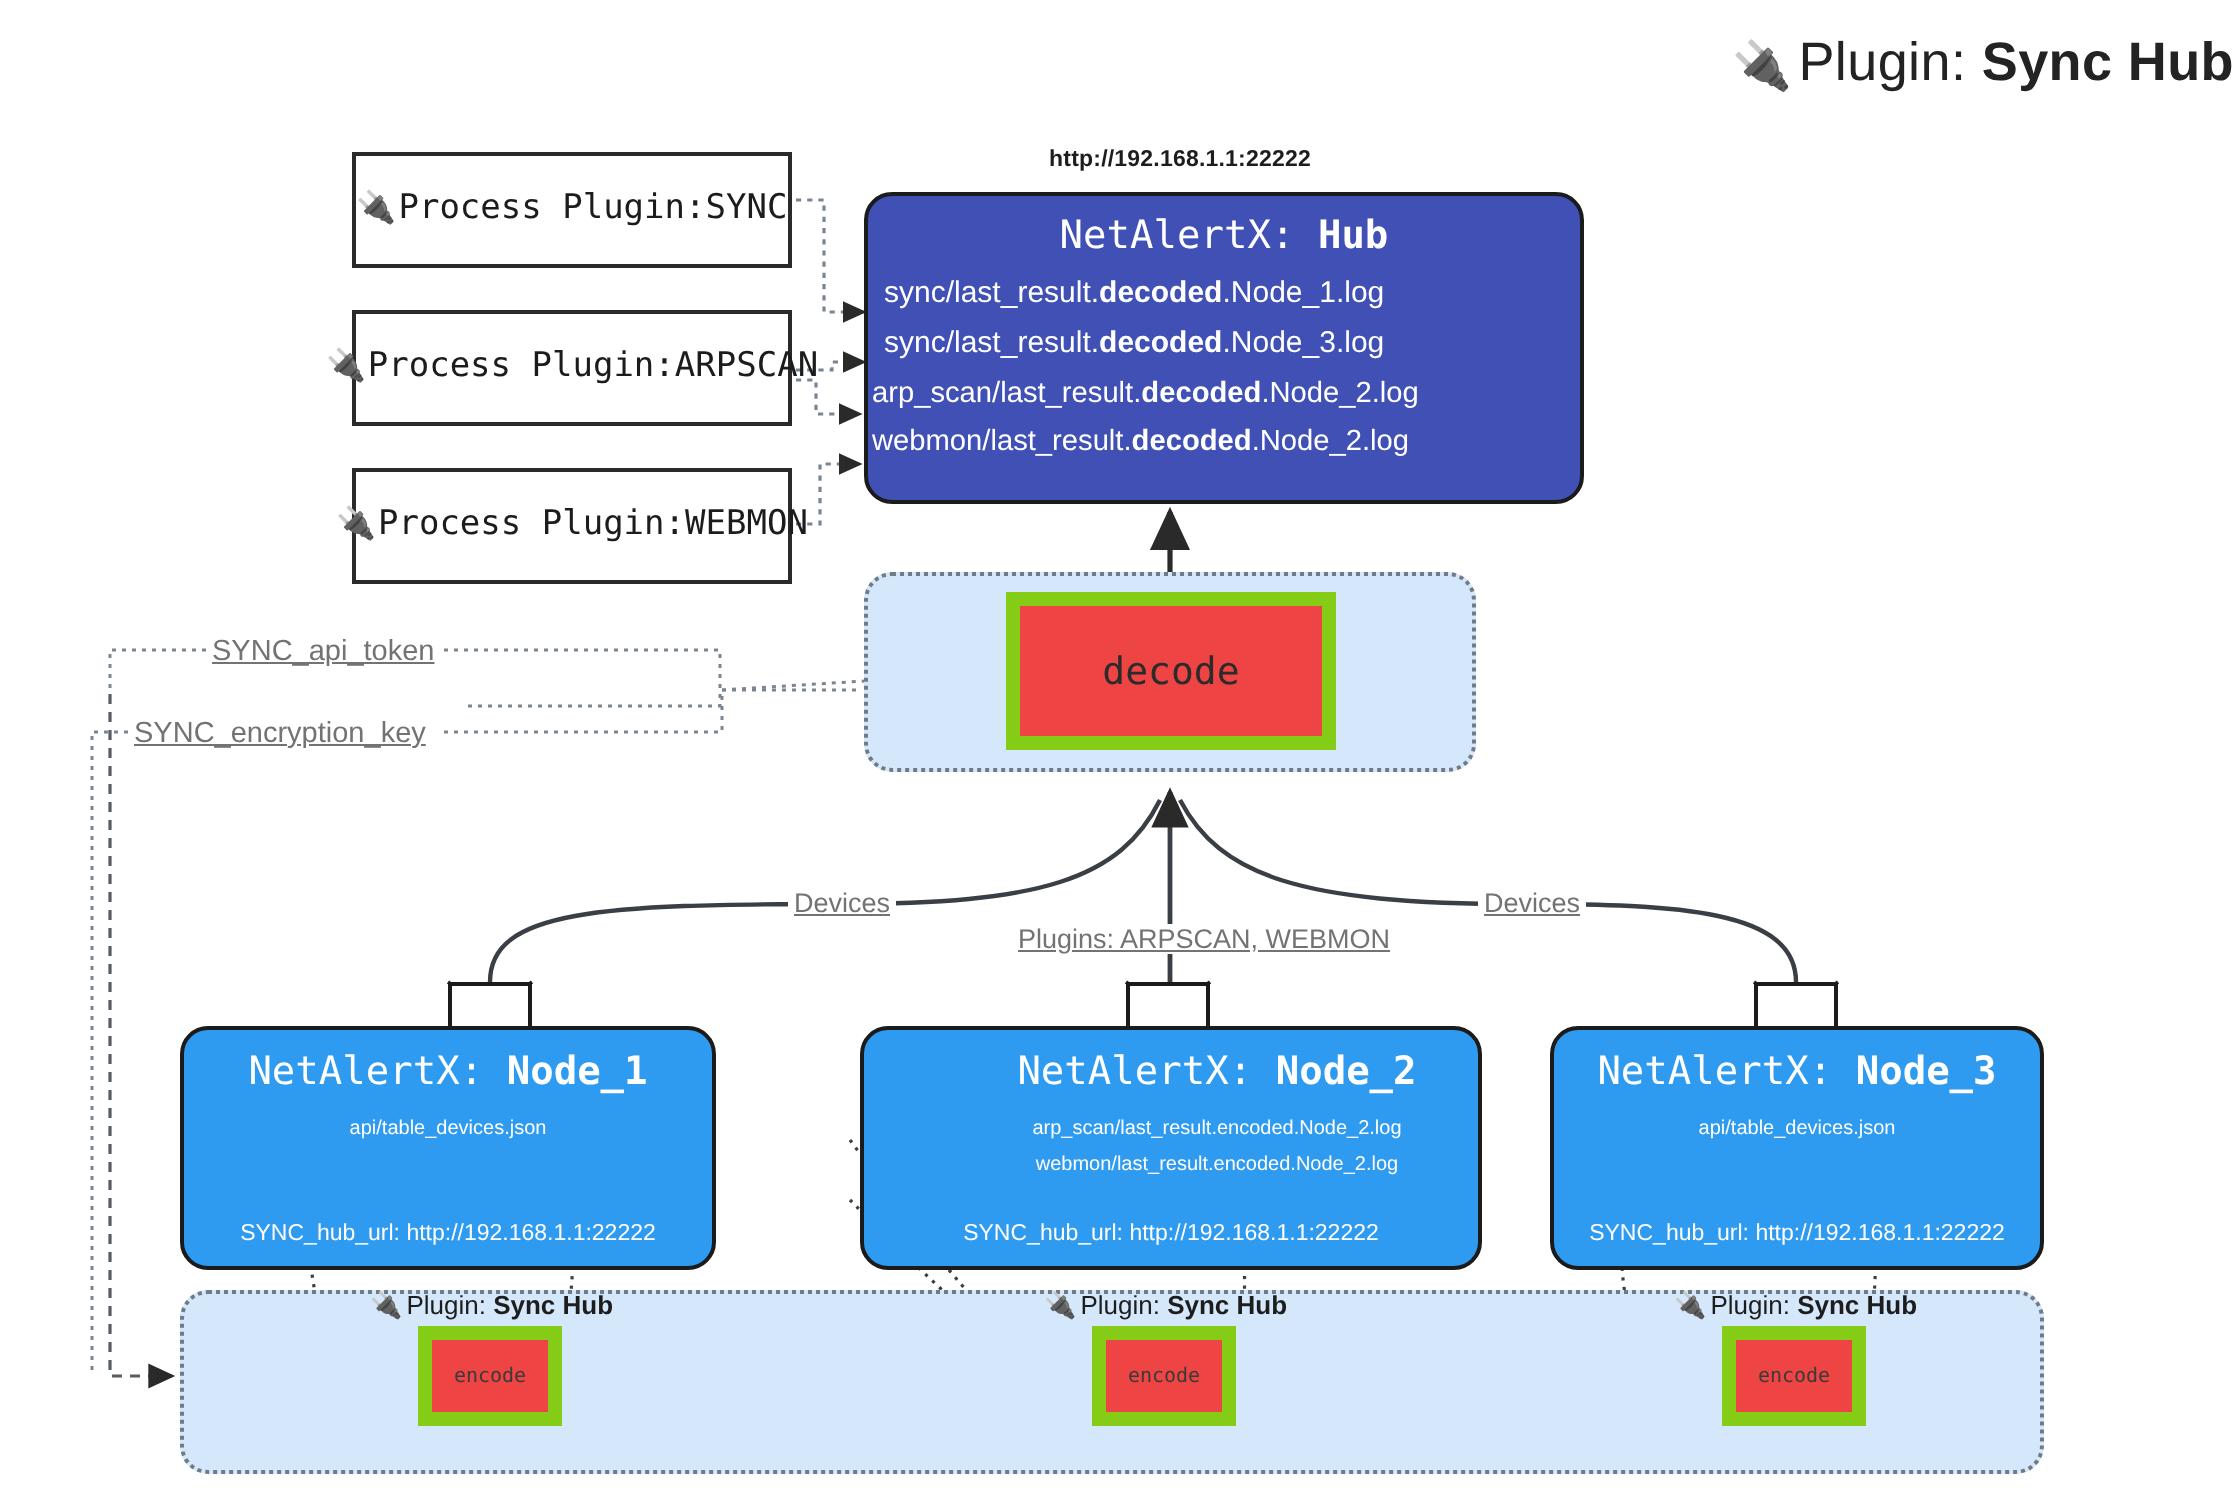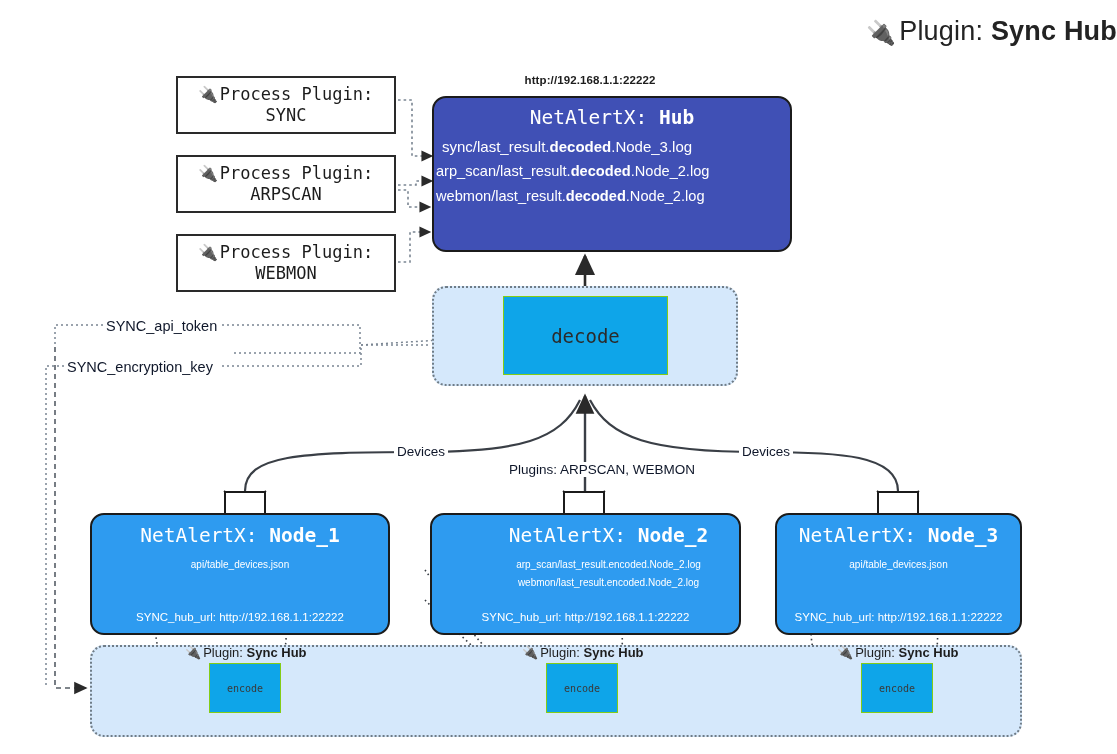--- a/index.html
+++ b/index.html
@@ -25,21 +25,21 @@
   .title b { font-weight: bold; }
 
   
   .proc-box {
     position: absolute;
     width: 220px; height: 58px;
     background: #ffffff;
     border: 2px solid #2a2a2a;
     font-family: "DejaVu Sans Mono", monospace;
     font-size: 17px; color: #1c1c1c;
-    display: flex; flex-direction: column;
+    display: flex; flex-direction: row;
     align-items: center; justify-content: center;
     line-height: 1.25;
   }
   .proc-box .l1 { white-space: nowrap; }
   .proc-box .l1 .plug { font-family: "DejaVu Sans", sans-serif; font-size: 16px; margin-right: 1px; }
   .proc-box .l2 { white-space: nowrap; }
   #proc-sync    { left: 176px; top: 76px; }
   #proc-arpscan { left: 176px; top: 155px; }
   #proc-webmon  { left: 176px; top: 234px; }
 
@@ -78,22 +78,22 @@
     background: #d5e8fb;
     border: 2px dotted #6f7c87;
     border-radius: 14px;
   }
   #zone-decode { left: 432px; top: 286px; width: 306px; height: 100px; }
   #zone-bottom { left: 90px; top: 645px; width: 932px; height: 92px; }
 
   
   .code-box {
     position: absolute;
-    background: #0ea5e9;
-    border: 1px solid #84cc16;
+    background: #ef4444;
+    border: 7px solid #84cc16;
     display: flex; align-items: center; justify-content: center;
     color: #3a3a3a;
     font-family: "DejaVu Sans Mono", monospace;
   }
   #decode-box { left: 503px; top: 296px; width: 165px; height: 79px; font-size: 19px; color: #2b2b2b; }
   .enc-box { width: 72px; height: 50px; font-size: 10px; top: 663px; }
   #encode-1 { left: 209px; }
   #encode-2 { left: 546px; }
   #encode-3 { left: 861px; }
 
@@ -123,37 +123,37 @@
   }
   .node .node-title b { font-weight: bold; }
   .node .node-lines {
     margin-top: 10px; display: flex; flex-direction: column; align-items: center; gap: 3px;
   }
   .node .node-line { font-size: 10px; white-space: nowrap; line-height: 1.5; }
   .node .node-foot {
     position: absolute; left: 0; right: 0; bottom: 10px;
     text-align: center; font-size: 11.5px; white-space: nowrap;
   }
-  #node1 { left: 90px; top: 513px; width: 300px; height: 122px; }
+  #node1 { left: 90px; top: 513px; width: 268px; height: 122px; }
   #node2 { left: 430px; top: 513px; width: 311px; height: 122px; padding-left: 46px; }
   #node3 { left: 775px; top: 513px; width: 247px; height: 122px; }
 
   
   .env {
     position: absolute; width: 42px; height: 32px;
     background: #ffffff; border: 2px solid #1b1b1b;
   }
   #env1 { left: 224px; top: 491px; }
   #env2 { left: 563px; top: 491px; }
   #env3 { left: 877px; top: 491px; }
 
   
   .edge-label {
-    position: absolute; font-size: 13.5px; color: #0f172a;
-    background: #ffffff; padding: 0 3px; white-space: nowrap;
+    position: absolute; font-size: 13.5px; color: #737373;
+    background: #ffffff; padding: 0 3px; white-space: nowrap; text-decoration: underline;
   }
   #lbl-devices-left  { left: 394px; top: 444px; }
   #lbl-devices-right { left: 739px; top: 444px; }
   #lbl-plugins-mid   { left: 506px; top: 462px; }
   #lbl-api-token     { left: 103px; top: 318px; font-size: 14.5px; }
   #lbl-enc-key       { left: 64px; top: 359px; font-size: 14.5px; }
 </style>
 </head>
 <body>
 
@@ -223,20 +223,21 @@
     <div class="l2">WEBMON</div>
   </div>
 
   <div class="hub-url">http://192.168.1.1:22222</div>
   <div id="hub">
     <div class="hub-title">
       <span>NetAlertX:</span>
       <b>Hub</b>
     </div>
     <div class="loglist">
+      <div class="logline"><span>sync/last_result.</span><b>decoded</b><span>.Node_1.log</span></div>
       <div class="logline"><span>sync/last_result.</span><b>decoded</b><span>.Node_3.log</span></div>
       <div class="logline wide"><span>arp_scan/last_result.</span><b>decoded</b><span>.Node_2.log</span></div>
       <div class="logline wide"><span>webmon/last_result.</span><b>decoded</b><span>.Node_2.log</span></div>
     </div>
   </div>
 
   <div class="zone" id="zone-decode"></div>
   <div class="code-box" id="decode-box">decode</div>
 
   <div class="edge-label" id="lbl-api-token">SYNC_api_token</div>

